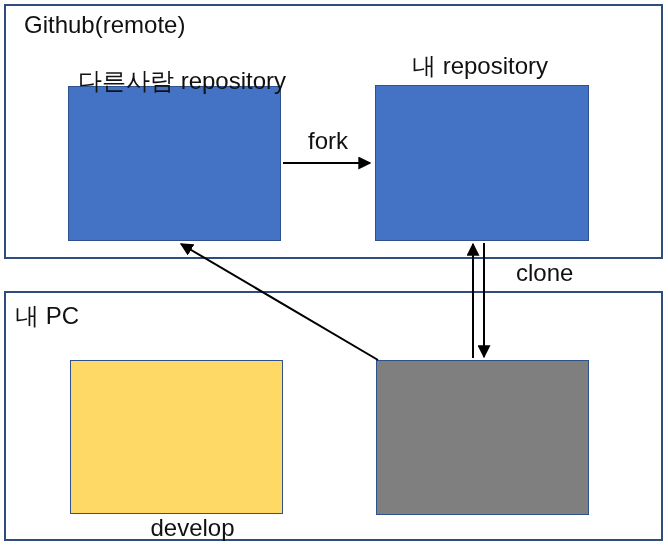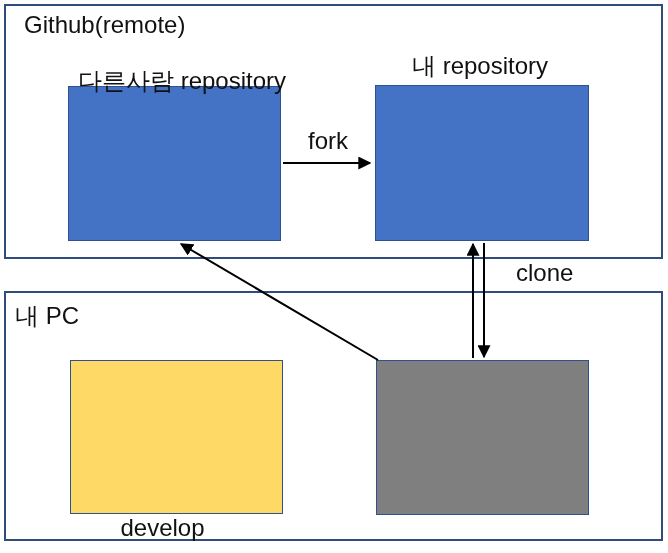--- a/index.html
+++ b/index.html
@@ -42,21 +42,21 @@
     white-space: nowrap;
     color: #111111;
   }
   .lbl-github      { left: 24px;  top: 13px; }
   .lbl-other-repo  { left: 78px;  top: 46px; margin-top: 23px; }
   .lbl-my-repo     { left: 385px; top: 54px; margin-left: 27px; }
   .lbl-fork        { left: 283px; top: 129px; width: 90px; text-align: center; }
   .lbl-remote      { left: 255px; top: 261px; }
   .lbl-clone       { left: 516px; top: 261px; text-align: right; }
   .lbl-pc          { left: 15px;  top: 296px; margin-top: 8px; }
-  .lbl-develop     { left: 56px;  top: 516px; width: 213px; text-align: center; }
+  .lbl-develop     { left: 86px;  top: 516px; width: 213px; text-align: center; }
 
   .arrow-layer {
     position: absolute;
     left: 0; top: 0;
     width: 668px; height: 553px;
     pointer-events: none;
   }
   .arrow-layer line { stroke: #000000; stroke-width: 2; }
 </style>
 </head>

